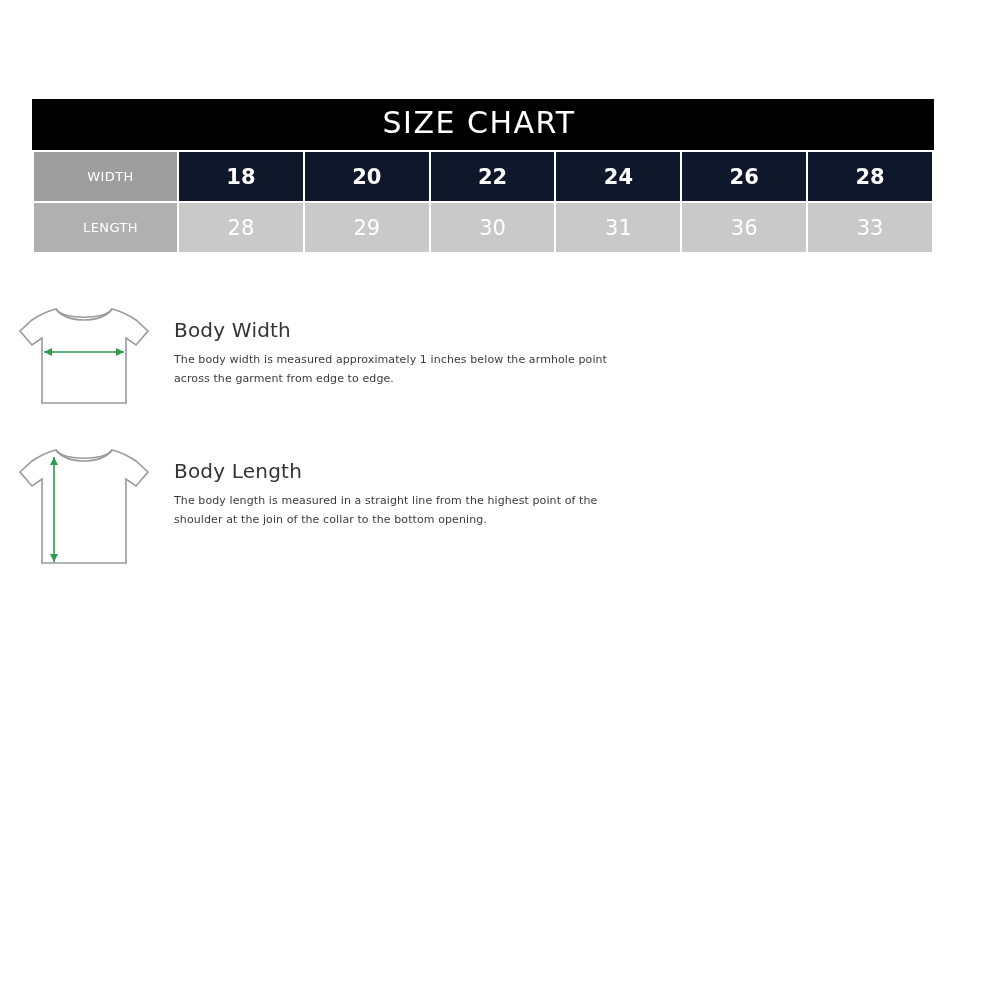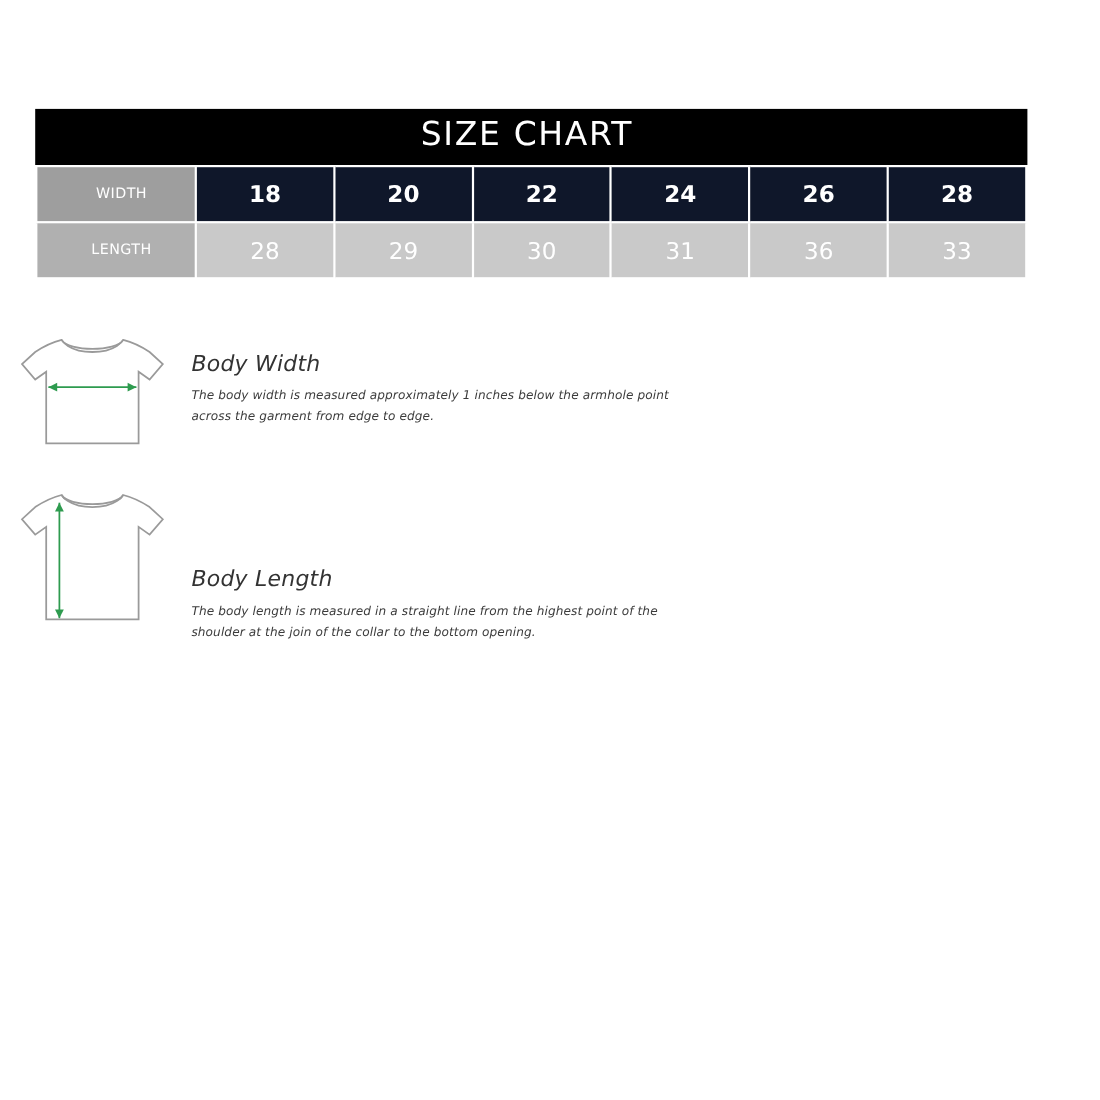--- a/index.html
+++ b/index.html
@@ -101,41 +101,40 @@
   .guide-figure {
     width: 160px;
     flex: 0 0 160px;
     padding-left: 10px;
     box-sizing: border-box;
   }
 
   .guide-text {
     padding-left: 14px;
     padding-top: 18px;
-    font-style: italic;
   }
 
   .guide-heading {
     font-size: 20px;
     color: #333333;
     font-weight: 400;
     margin: 0 0 9px 0;
     letter-spacing: 0.2px;
   }
 
   .guide-body {
     font-size: 11px;
     color: #3b3b3b;
     line-height: 1.72;
     margin: 0;
     max-width: 460px;
     letter-spacing: 0.1px;
   }
 
-  .row-2 { margin-top: 22px; align-items: flex-end; }
+  .row-2 { margin-top: 22px; }
 </style>
 </head>
 <body>
 
 <div class="sheet">
 
   <div class="chart-wrap">
 
     <div class="chart-title">SIZE CHART</div>
 

